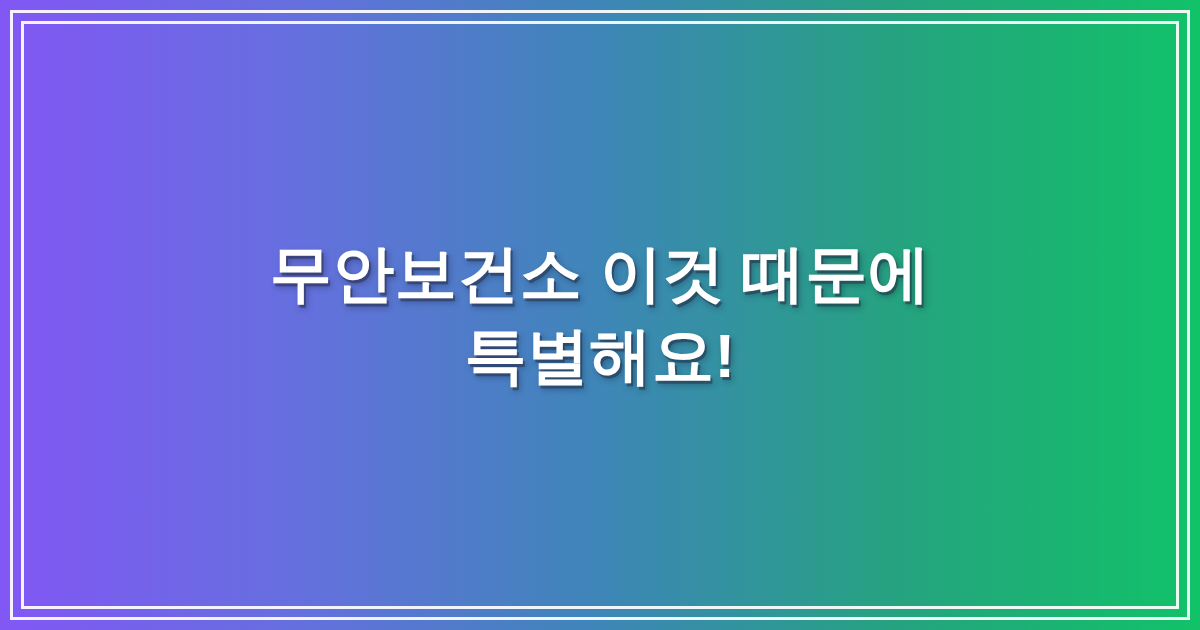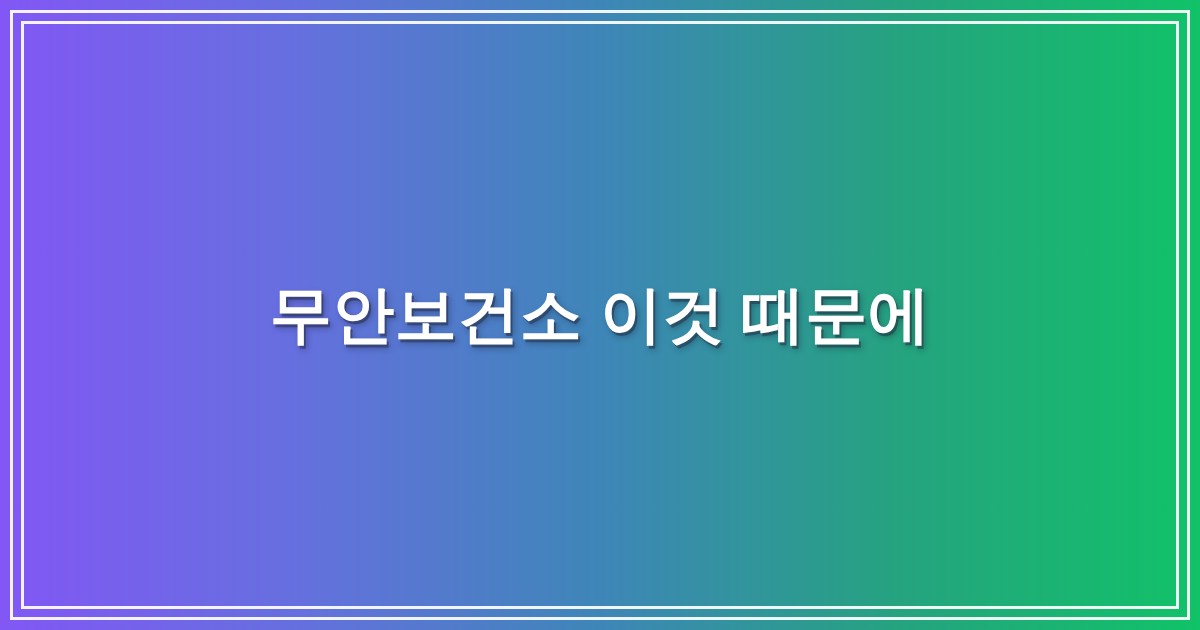--- a/index.html
+++ b/index.html
@@ -90,16 +90,17 @@
 
   <div class="banner-bg"></div>
 
   <div class="frame-outer"></div>
 
   <div class="frame-inner"></div>
 
   <div class="content">
     <h1 class="headline">
       <span class="line">무안보건소 이것 때문에</span>
+      <span class="line">특별해요!</span>
     </h1>
   </div>
 
 </div>
 
 </body></html>

